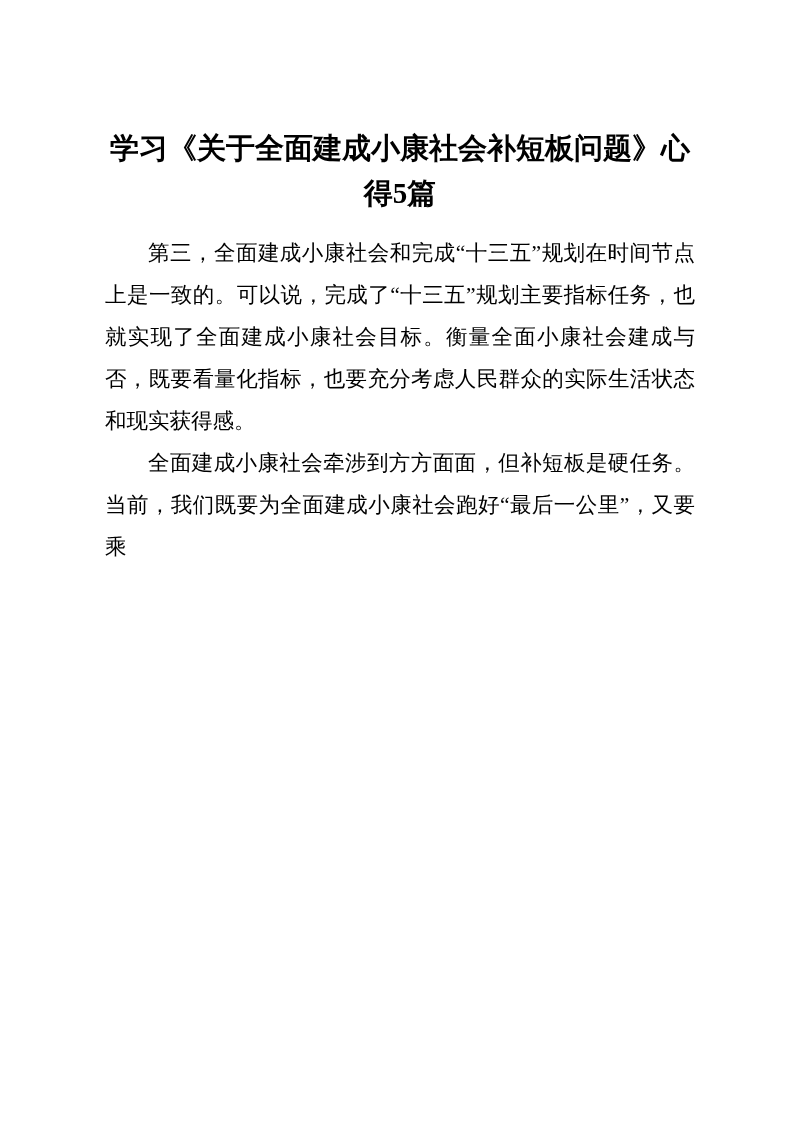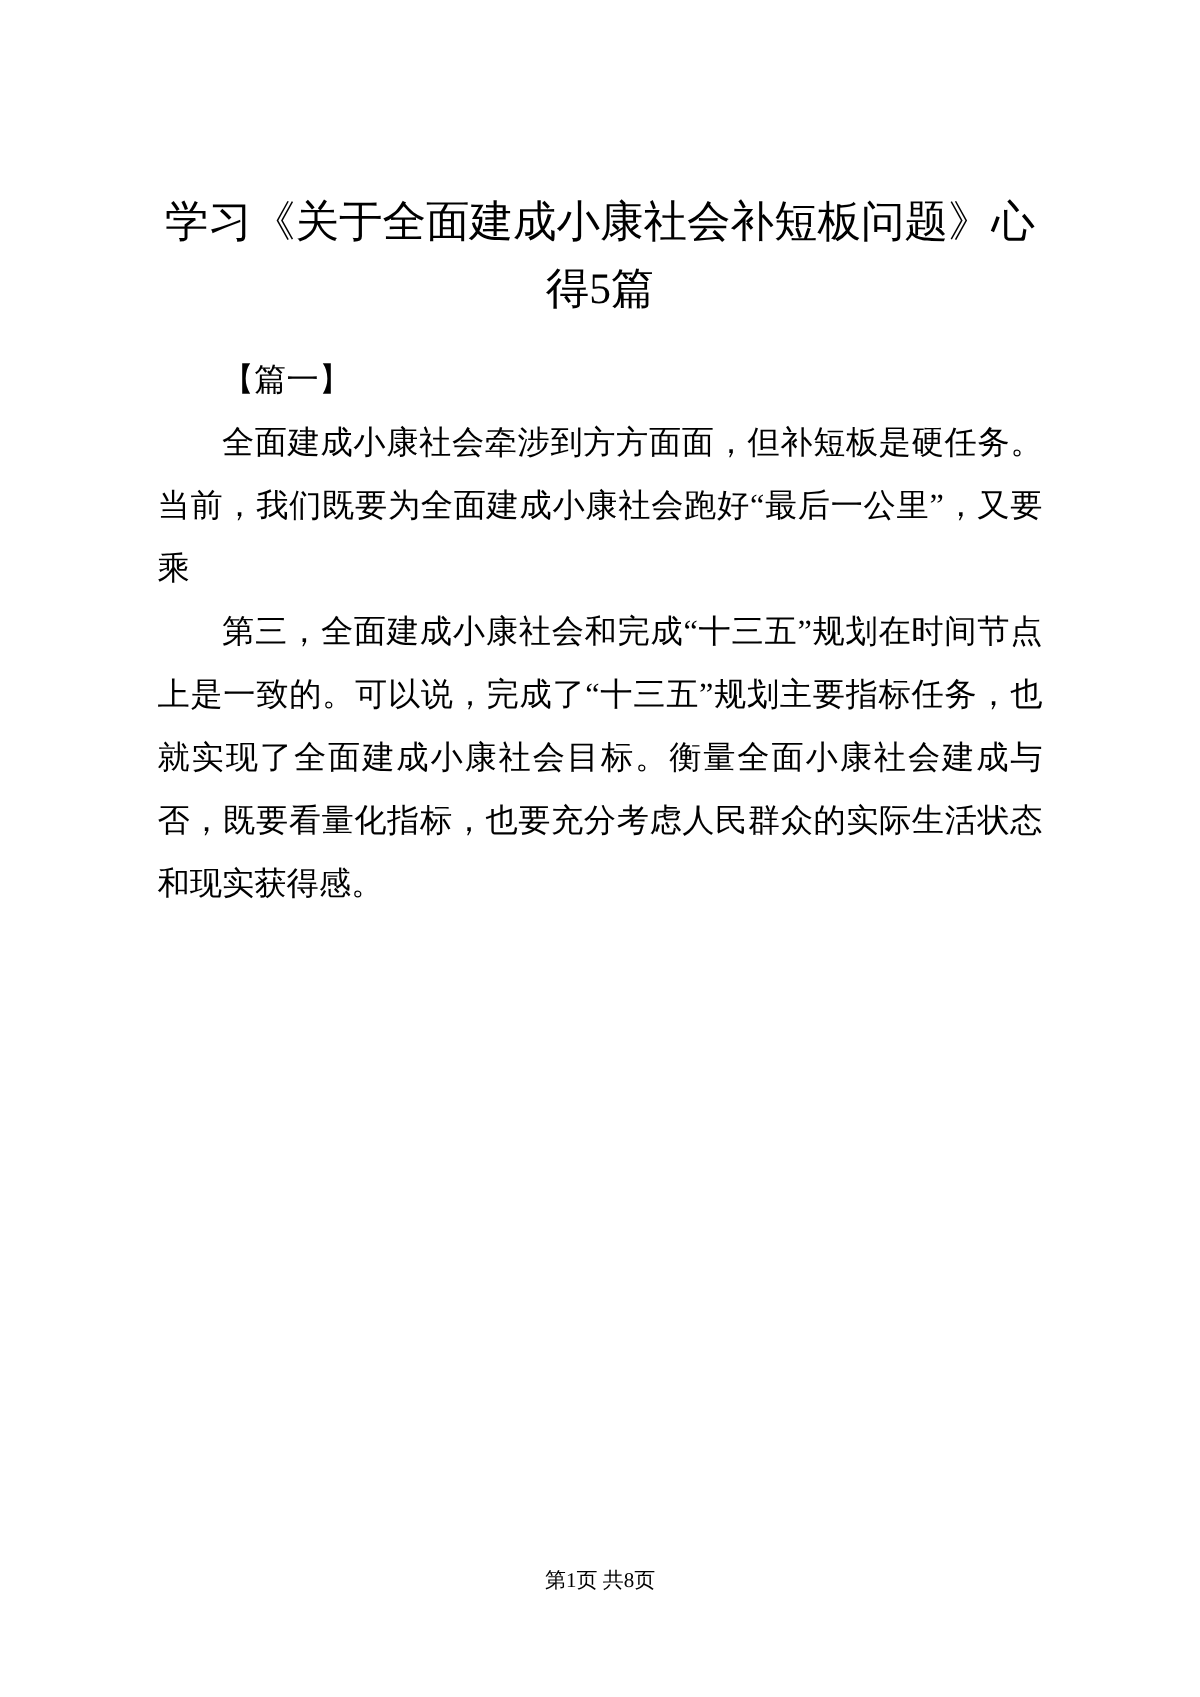--- a/index.html
+++ b/index.html
@@ -15,21 +15,21 @@
     background: #ffffff;
     box-sizing: border-box;
     padding: 126px 105px 0 105px;
     font-family: "Liberation Serif", "DejaVu Serif", serif;
     color: #000000;
     overflow: hidden;
   }
   .doc-title {
     margin: 0 0 16px 0;
     font-size: 29px;
-    font-weight: normal;
+    font-weight: bold;
     line-height: 1.55;
     text-align: center;
     color: #000000;
   }
   .doc-body p {
     margin: 0;
     font-size: 21.5px;
     line-height: 42px;
     text-align: justify;
     text-indent: 2em;
@@ -48,22 +48,18 @@
   }
 </style>
 </head>
 <body>
 
 <div class="page">
 
   <h1 class="doc-title">学习《关于全面建成小康社会补短板问题》心得5篇</h1>
 
   <div class="doc-body">
-      <p>【篇一】</p>
+      <p>第三，全面建成小康社会和完成“十三五”规划在时间节点上是一致的。可以说，完成了“十三五”规划主要指标任务，也就实现了全面建成小康社会目标。衡量全面小康社会建成与否，既要看量化指标，也要充分考虑人民群众的实际生活状态和现实获得感。</p>
       <p>全面建成小康社会牵涉到方方面面，但补短板是硬任务。当前，我们既要为全面建成小康社会跑好“最后一公里”，又要乘</p>
-      <p>第三，全面建成小康社会和完成“十三五”规划在时间节点上是一致的。可以说，完成了“十三五”规划主要指标任务，也就实现了全面建成小康社会目标。衡量全面小康社会建成与否，既要看量化指标，也要充分考虑人民群众的实际生活状态和现实获得感。</p>
     </div>
 
-  <div class="doc-footer">
-    <span>第1页 共8页</span>
-  </div>
 
 </div>
 
 </body></html>

